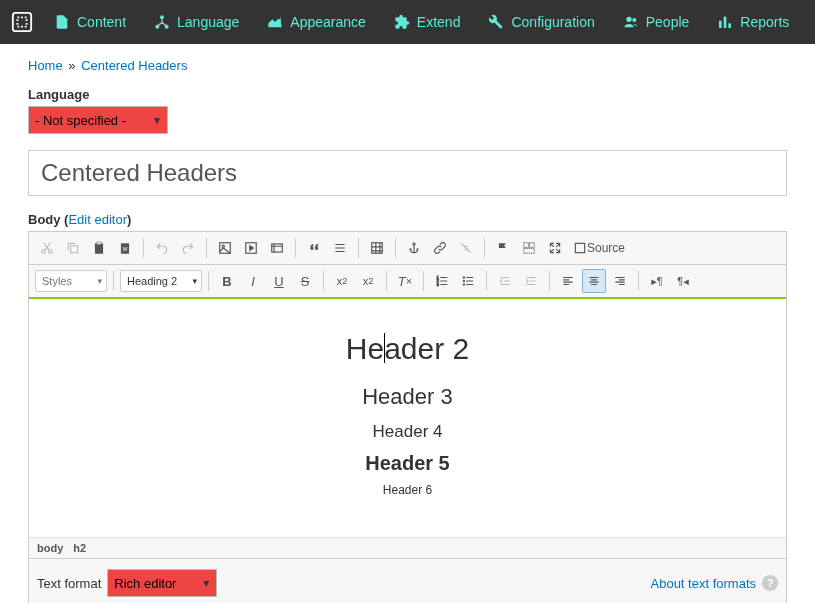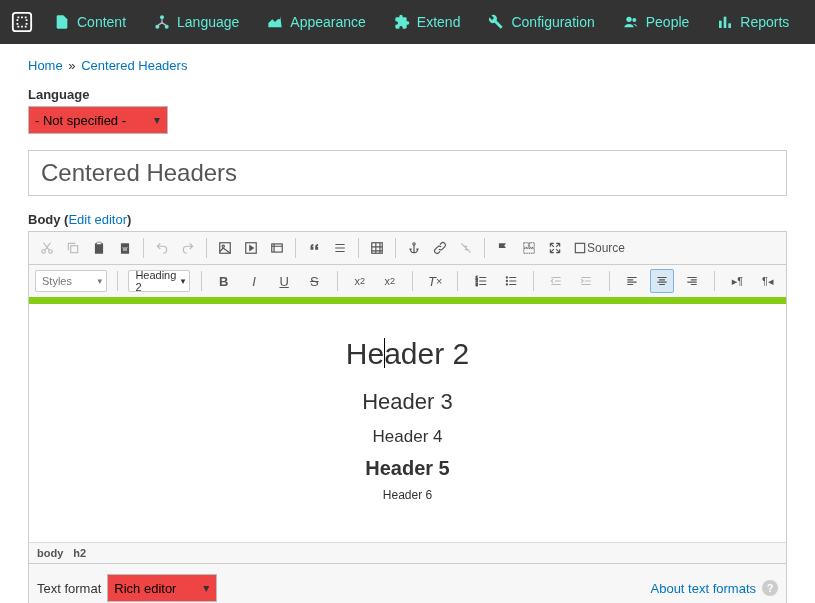--- a/index.html
+++ b/index.html
@@ -31,21 +31,21 @@
   
   .editor-box { border: 1px solid #ccc; }
   .toolbar { background: #f7f7f7; padding: 4px 6px; display: flex; flex-wrap: wrap; align-items: center; gap: 2px; border-bottom: 1px solid #ccc; }
   .tb-btn { width: 24px; height: 24px; display: flex; align-items: center; justify-content: center; cursor: pointer; color: #555; font-size: 13px; border-radius: 2px; }
   .tb-btn.active { background: #d9e8f5; border: 1px solid #7fb3dd; }
   .tb-btn.disabled { color: #bbb; cursor: default; }
   .tb-sep { width: 1px; height: 20px; background: #ccc; margin: 0 4px; }
   .tb-select { border: 1px solid #ccc; background: #fff; padding: 2px 18px 2px 6px; font-size: 11px; color: #777; height: 22px; display: flex; align-items: center; cursor: pointer; position: relative; border-radius: 2px; }
   .tb-select::after { content: "▾"; position: absolute; right: 4px; font-size: 9px; }
   .tb-select.styles { width: 72px; }
-  .tb-select.format { width: 62px; color: #333; }
+  .tb-select.format { width: 82px; color: #333; }
   .tb-source { display: flex; align-items: center; cursor: pointer; font-size: 12px; color: #555; padding: 0 4px; }
   
   .editor-content { padding: 30px 20px 40px; text-align: center; min-height: 200px; color: #333; }
   .editor-content h2 { font-size: 30px; font-weight: normal; margin-bottom: 18px; position: relative; display: inline-block; }
   .editor-content h2 .cursor { display:inline-block; width:1px; height:30px; background:#000; position:relative; top:4px; margin:0 -1px 0 0; }
   .editor-content h3 { font-size: 22px; font-weight: normal; margin-bottom: 12px; }
   .editor-content h4 { font-size: 17px; font-weight: normal; margin-bottom: 10px; }
   .editor-content h5 { font-size: 20px; font-weight: bold; margin-bottom: 8px; }
   .editor-content h6 { font-size: 12px; font-weight: normal; }
   
@@ -261,21 +261,21 @@
             </svg>
           </div>
         <div class="tb-source">
           <svg width="14" height="14" viewBox="0 0 24 24" fill="none" stroke="currentColor" stroke-width="2">
               <rect x="4" y="4" width="16" height="16"></rect>
             </svg>
           <span>Source</span>
         </div>
       </div>
 
-      <div class="toolbar" style="border-bottom:7px solid #84cc16;justify-content:space-between;">
+      <div class="toolbar" style="border-bottom:2px solid #84cc16;">
         <div class="tb-select styles">
             <span>Styles</span>
           </div>
         <div class="tb-sep"></div>
         <div class="tb-select format">
             <span>Heading 2</span>
           </div>
         <div class="tb-sep"></div>
         <div class="tb-btn">
             <b>B</b>

